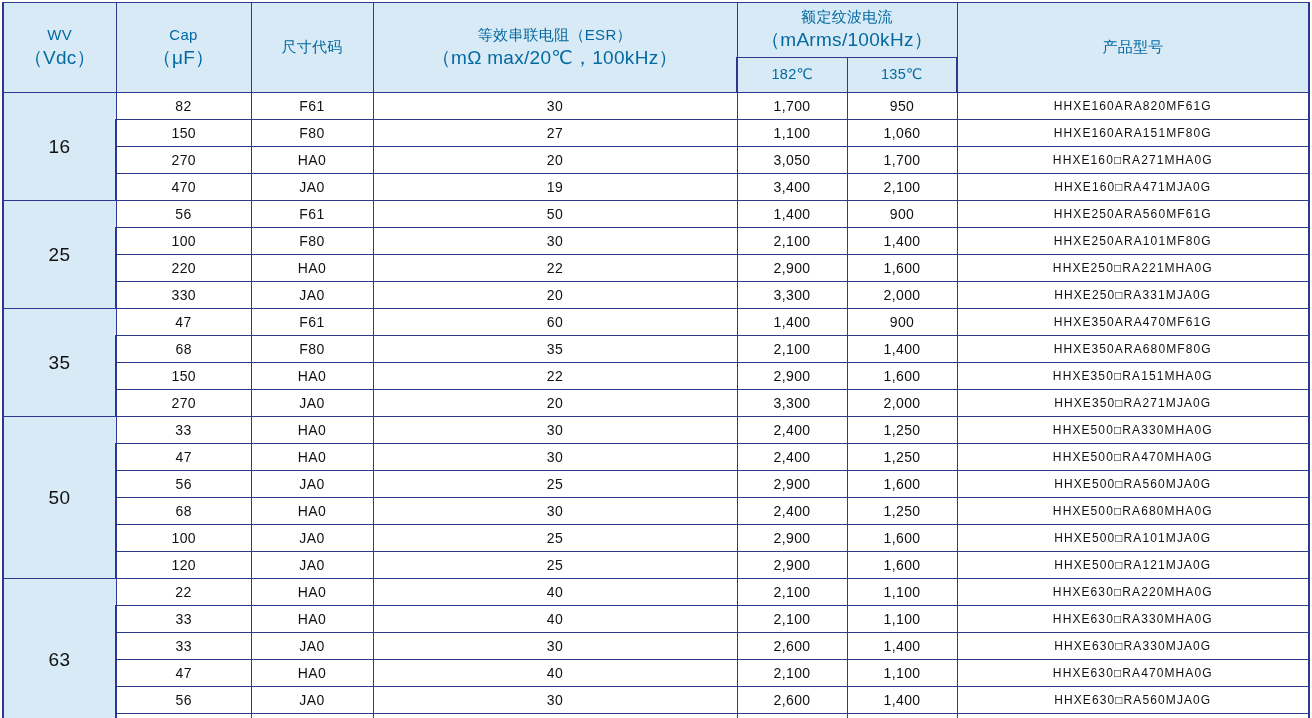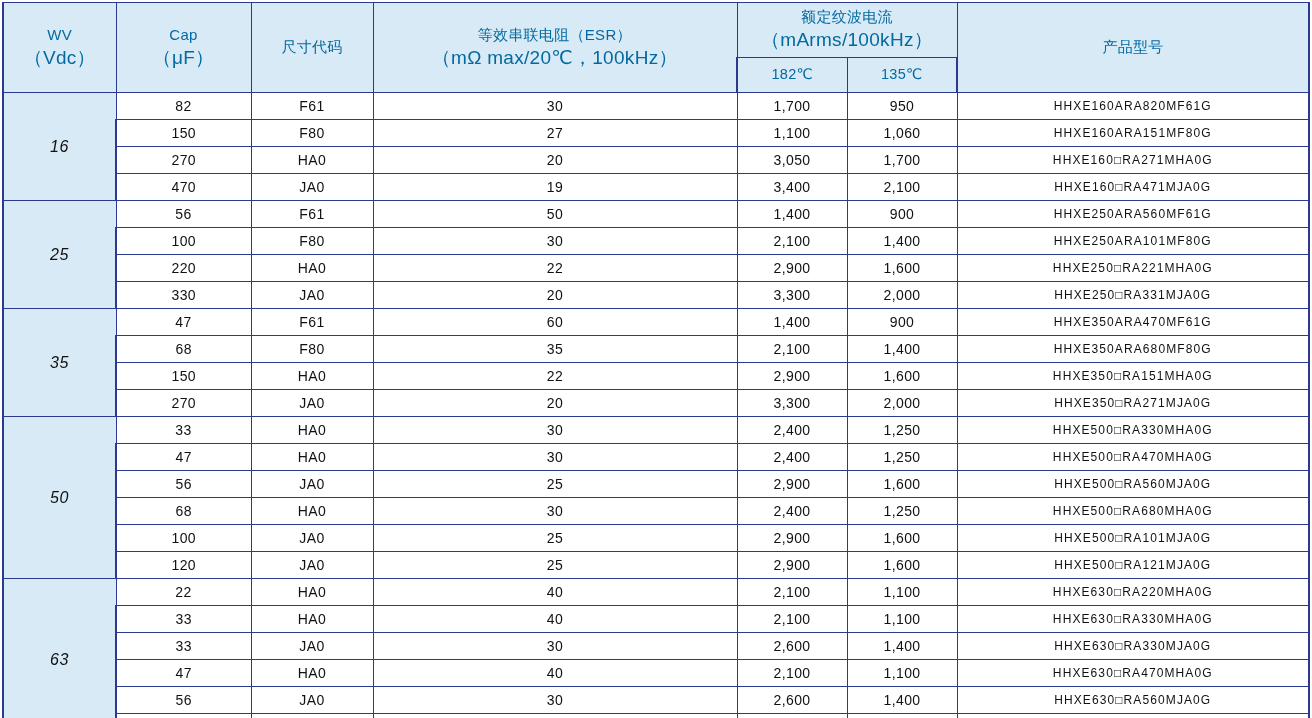--- a/index.html
+++ b/index.html
@@ -43,23 +43,22 @@
   }
   tbody td {
     height: 26px;
     font-size: 14px;
     background: #ffffff;
     color: #111;
     letter-spacing: 0.4px;
   }
   td.wv-cell {
     background: #d8eaf5;
-    font-size: 16px;
+    font-size: 19px;
     letter-spacing: 0.5px;
-    font-style: italic;
   }
   td.part-cell {
     letter-spacing: 1.1px;
     font-size: 12px;
   }
   .group-start td {
     border-top: 2px solid #2b3a8f;
   }
   thead tr:first-child th {
     border-top: 2px solid #2b3a8f;

